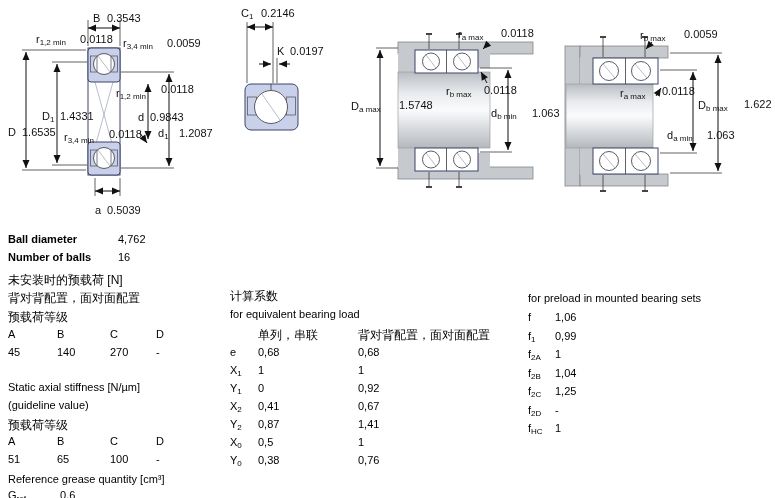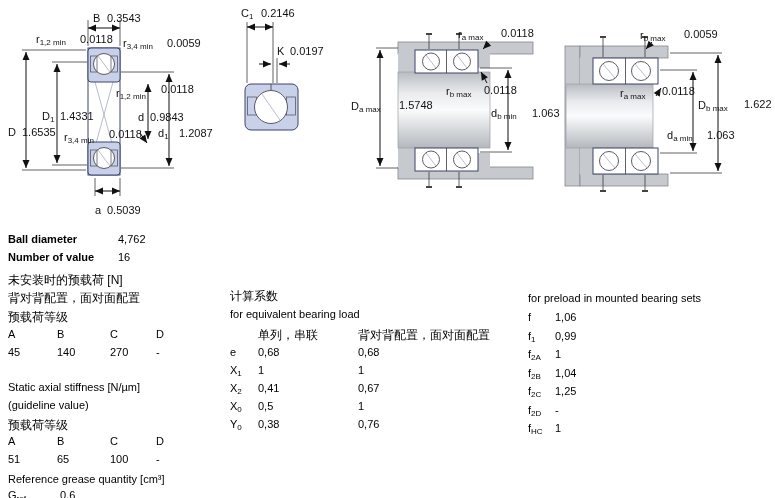--- a/index.html
+++ b/index.html
@@ -230,21 +230,21 @@
   <div class="lbl" style="left:744px;top:98px">1.622</div>
   <div class="lbl" style="left:667px;top:129px"><span>d</span><sub>a min</sub></div>
   <div class="lbl" style="left:707px;top:129px">1.063</div>
 
   <div class="block" style="left:8px;top:230px;width:222px">
     <div class="kvrow">
       <span class="k">Ball diameter</span>
       <span>4,762</span>
     </div>
     <div class="kvrow">
-      <span class="k">Number of value</span>
+      <span class="k">Number of balls</span>
       <span>16</span>
     </div>
     <div class="hd cjk" style="margin-top:6px">未安装时的预载荷 [N]</div>
     <div class="row cjk" style="height:19px">背对背配置，面对面配置</div>
     <div class="row cjk" style="height:19px">预载荷等级</div>
     <div class="grid4">
       <span class="g1">A</span>
       <span class="g2">B</span>
       <span class="g3">C</span>
       <span>D</span>
@@ -289,25 +289,35 @@
       <span class="msym"><span>e</span><sub></sub></span>
       <span class="mc1">0,68</span>
       <span>0,68</span>
     </div>
     <div class="mrow">
       <span class="msym"><span>X</span><sub>1</sub></span>
       <span class="mc1">1</span>
       <span>1</span>
     </div>
     <div class="mrow">
+      <span class="msym"><span>Y</span><sub>1</sub></span>
+      <span class="mc1">0</span>
+      <span>0,92</span>
+    </div>
+    <div class="mrow">
       <span class="msym"><span>X</span><sub>2</sub></span>
       <span class="mc1">0,41</span>
       <span>0,67</span>
     </div>
     <div class="mrow">
+      <span class="msym"><span>Y</span><sub>2</sub></span>
+      <span class="mc1">0,87</span>
+      <span>1,41</span>
+    </div>
+    <div class="mrow">
       <span class="msym"><span>X</span><sub>0</sub></span>
       <span class="mc1">0,5</span>
       <span>1</span>
     </div>
     <div class="mrow">
       <span class="msym"><span>Y</span><sub>0</sub></span>
       <span class="mc1">0,38</span>
       <span>0,76</span>
     </div>
   </div>

